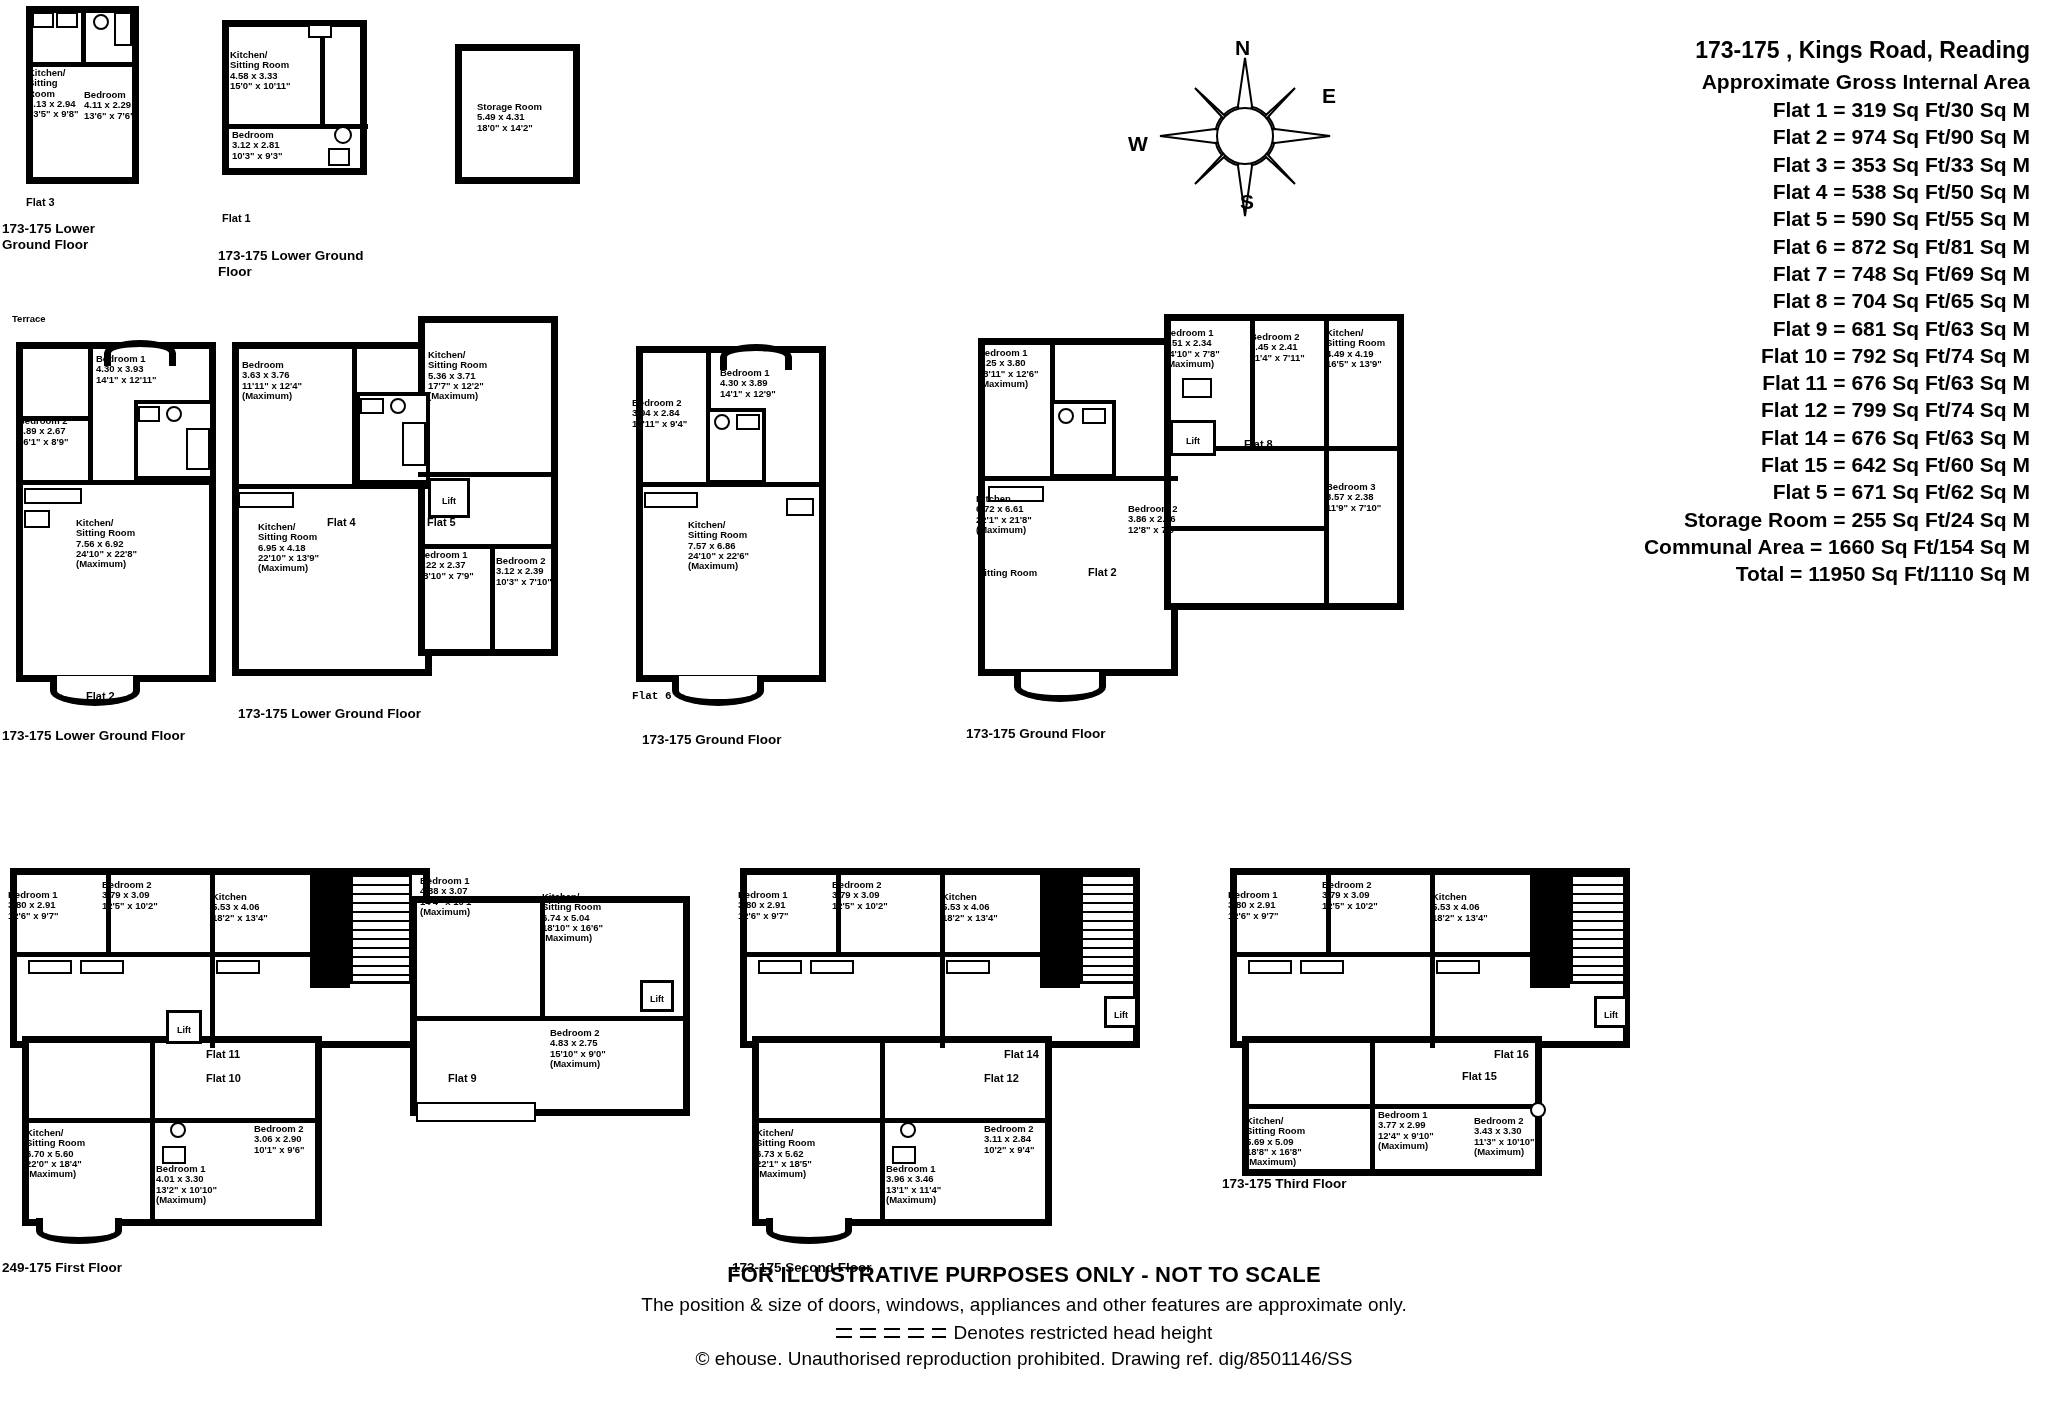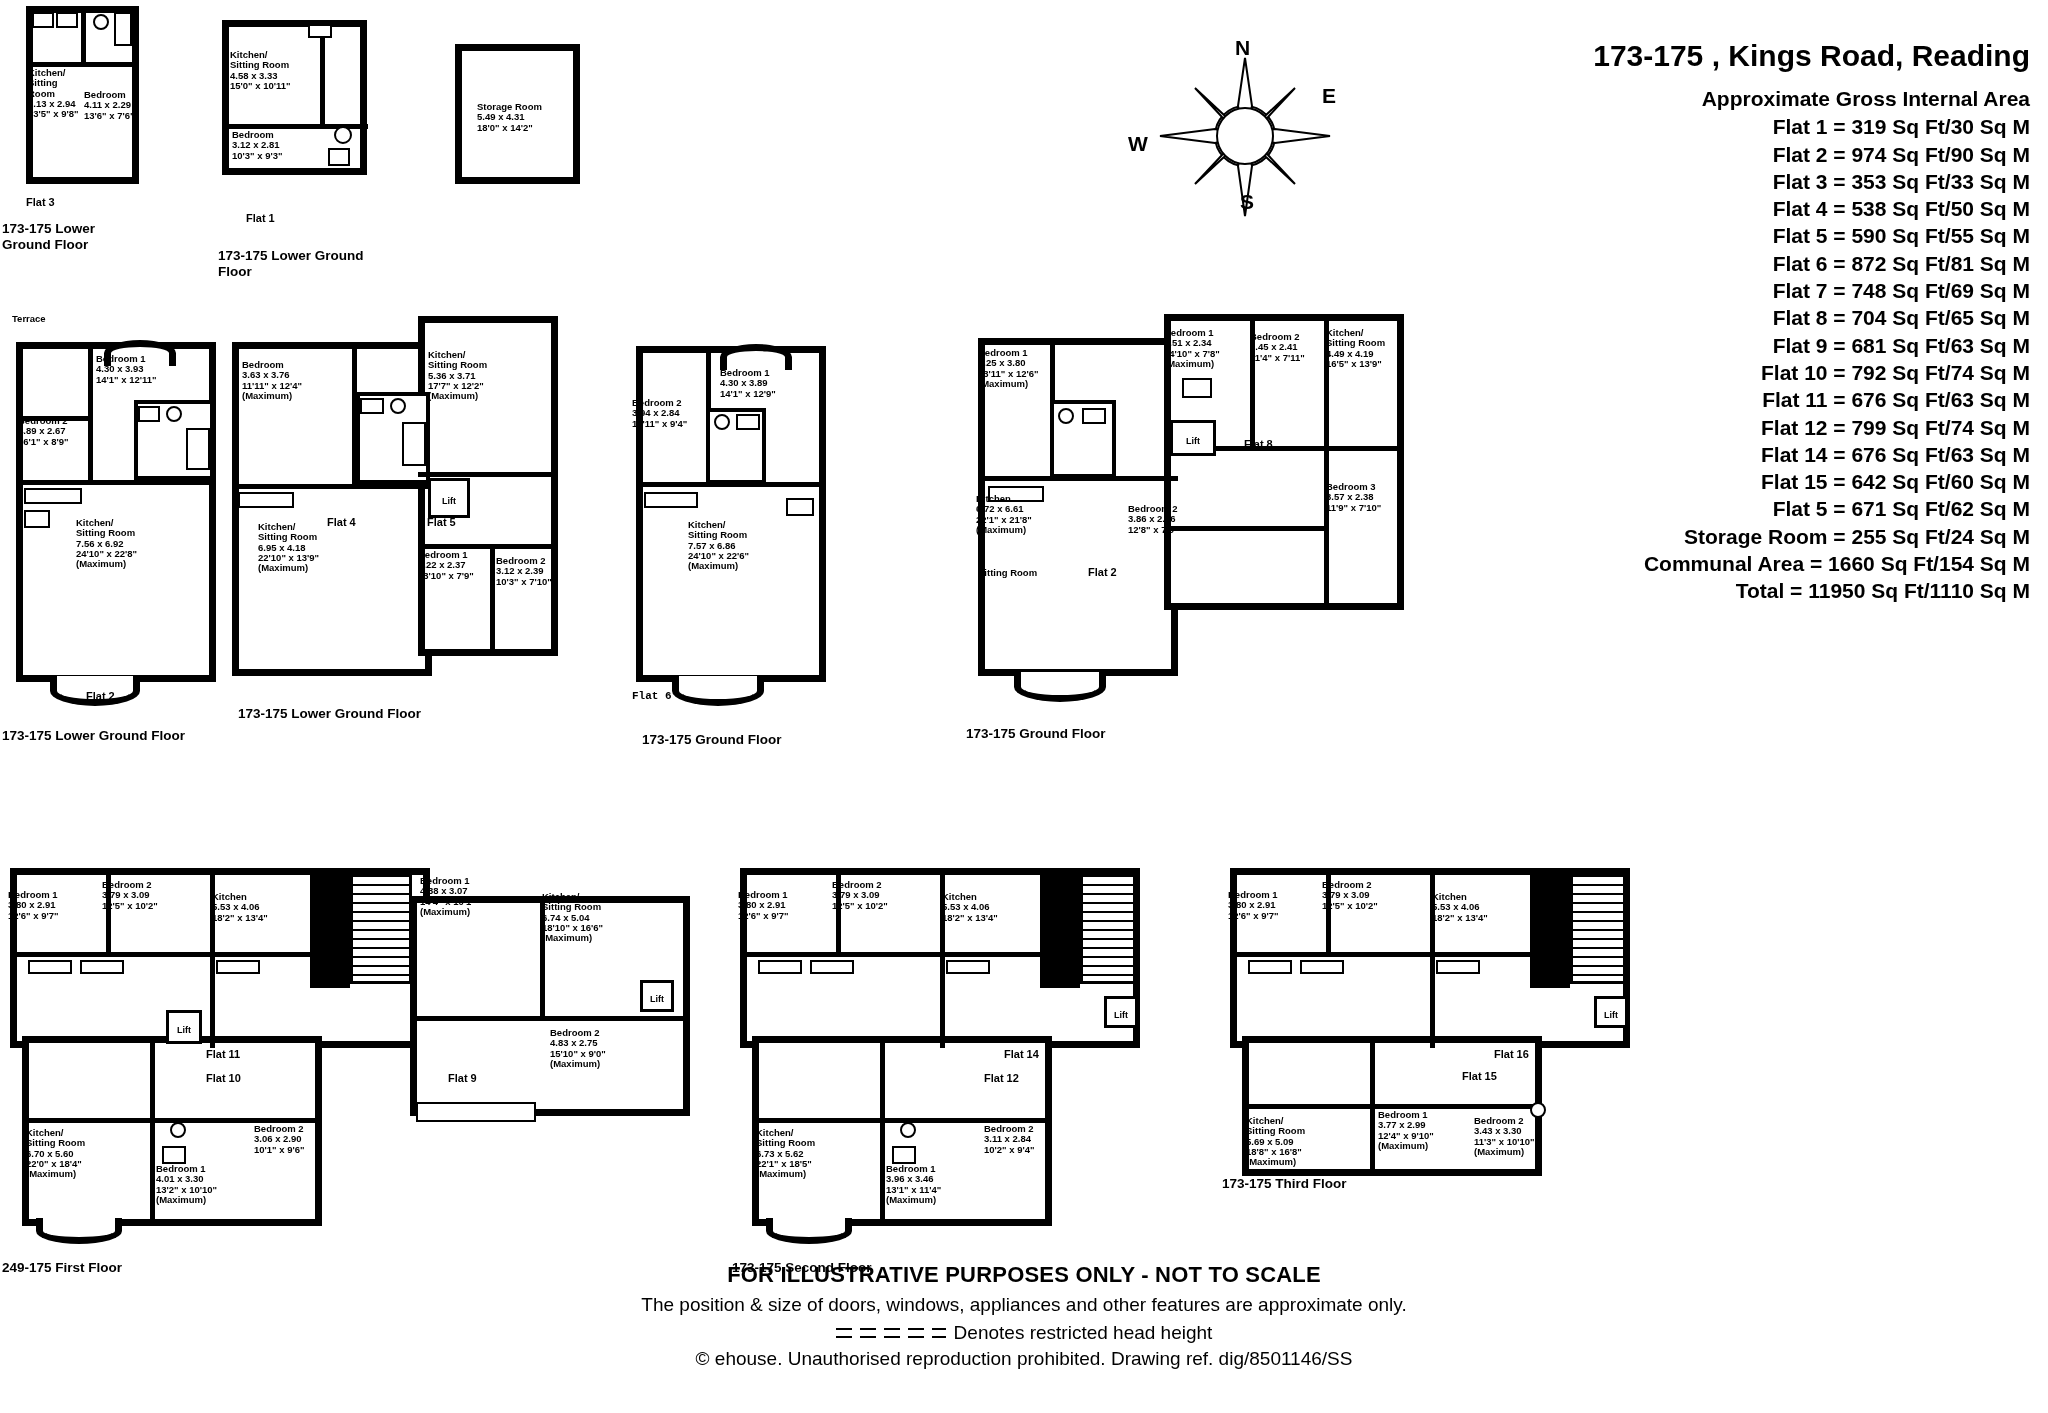--- a/index.html
+++ b/index.html
@@ -71,21 +71,21 @@
   
   #schedule {
     position: absolute;
     right: 18px;
     top: 36px;
     width: 540px;
     text-align: right;
     font-weight: bold;
     line-height: 1.30;
   }
-  #schedule .title { font-size: 30px; margin-bottom: 10px; }
+  #schedule .title { font-size: 23px; margin-bottom: 2px; }
   #schedule .sub   { font-size: 21px; margin-bottom: 1px; }
   #schedule .row   { font-size: 21px; }
   #schedule .row.wide { font-size: 21px; }
   #schedule .total { font-size: 21px; }
 
   
   #compass { position: absolute; left: 1140px; top: 40px; width: 210px; height: 190px; }
   #compass .cletter { position: absolute; font-size: 21px; font-weight: bold; }
 
   
@@ -220,21 +220,21 @@
     <div class="fix" style="left:86px; top:4px; width:24px; height:14px;"></div>
     <div class="fix round" style="left:112px; top:106px; width:18px; height:18px;"></div>
     <div class="fix" style="left:106px; top:128px; width:22px; height:18px;"></div>
     <div class="label rm" style="left:8px; top:30px; width:80px;">Kitchen/
 Sitting Room
 4.58 x 3.33
 15'0" x 10'11"</div>
     <div class="label rm" style="left:10px; top:110px; width:76px;">Bedroom
 3.12 x 2.81
 10'3" x 9'3"</div>
-    <div class="flat-tag" style="left:0px; top:192px;margin-left:24px;">Flat 1</div>
+    <div class="flat-tag" style="left:0px; top:192px;">Flat 1</div>
     <div class="floor-cap" style="left:-4px; top:228px;">173-175 Lower Ground Floor</div>
   </div>
 
   <div class="plan" style="left:455px; top:44px; width:140px; height:150px;">
     <div class="room-outline" style="left:0px; top:0px; width:125px; height:140px;"></div>
     <div class="label rm" style="left:22px; top:58px; width:80px;">Storage Room
 5.49 x 4.31
 18'0" x 14'2"</div>
   </div>
 

